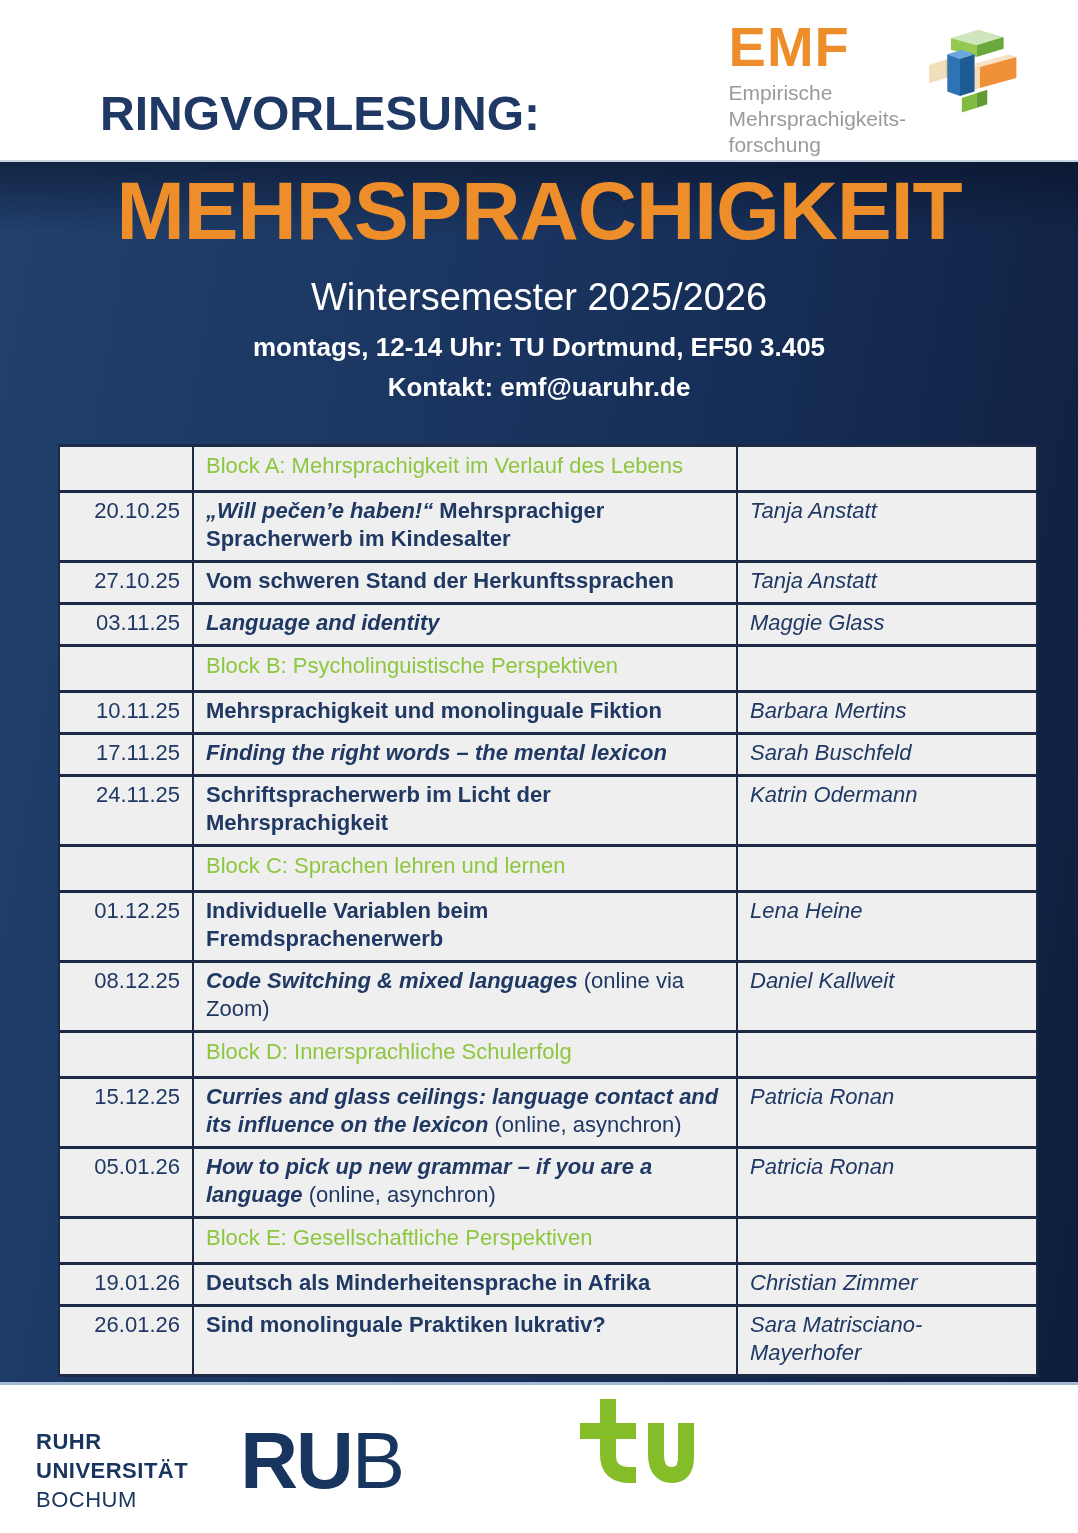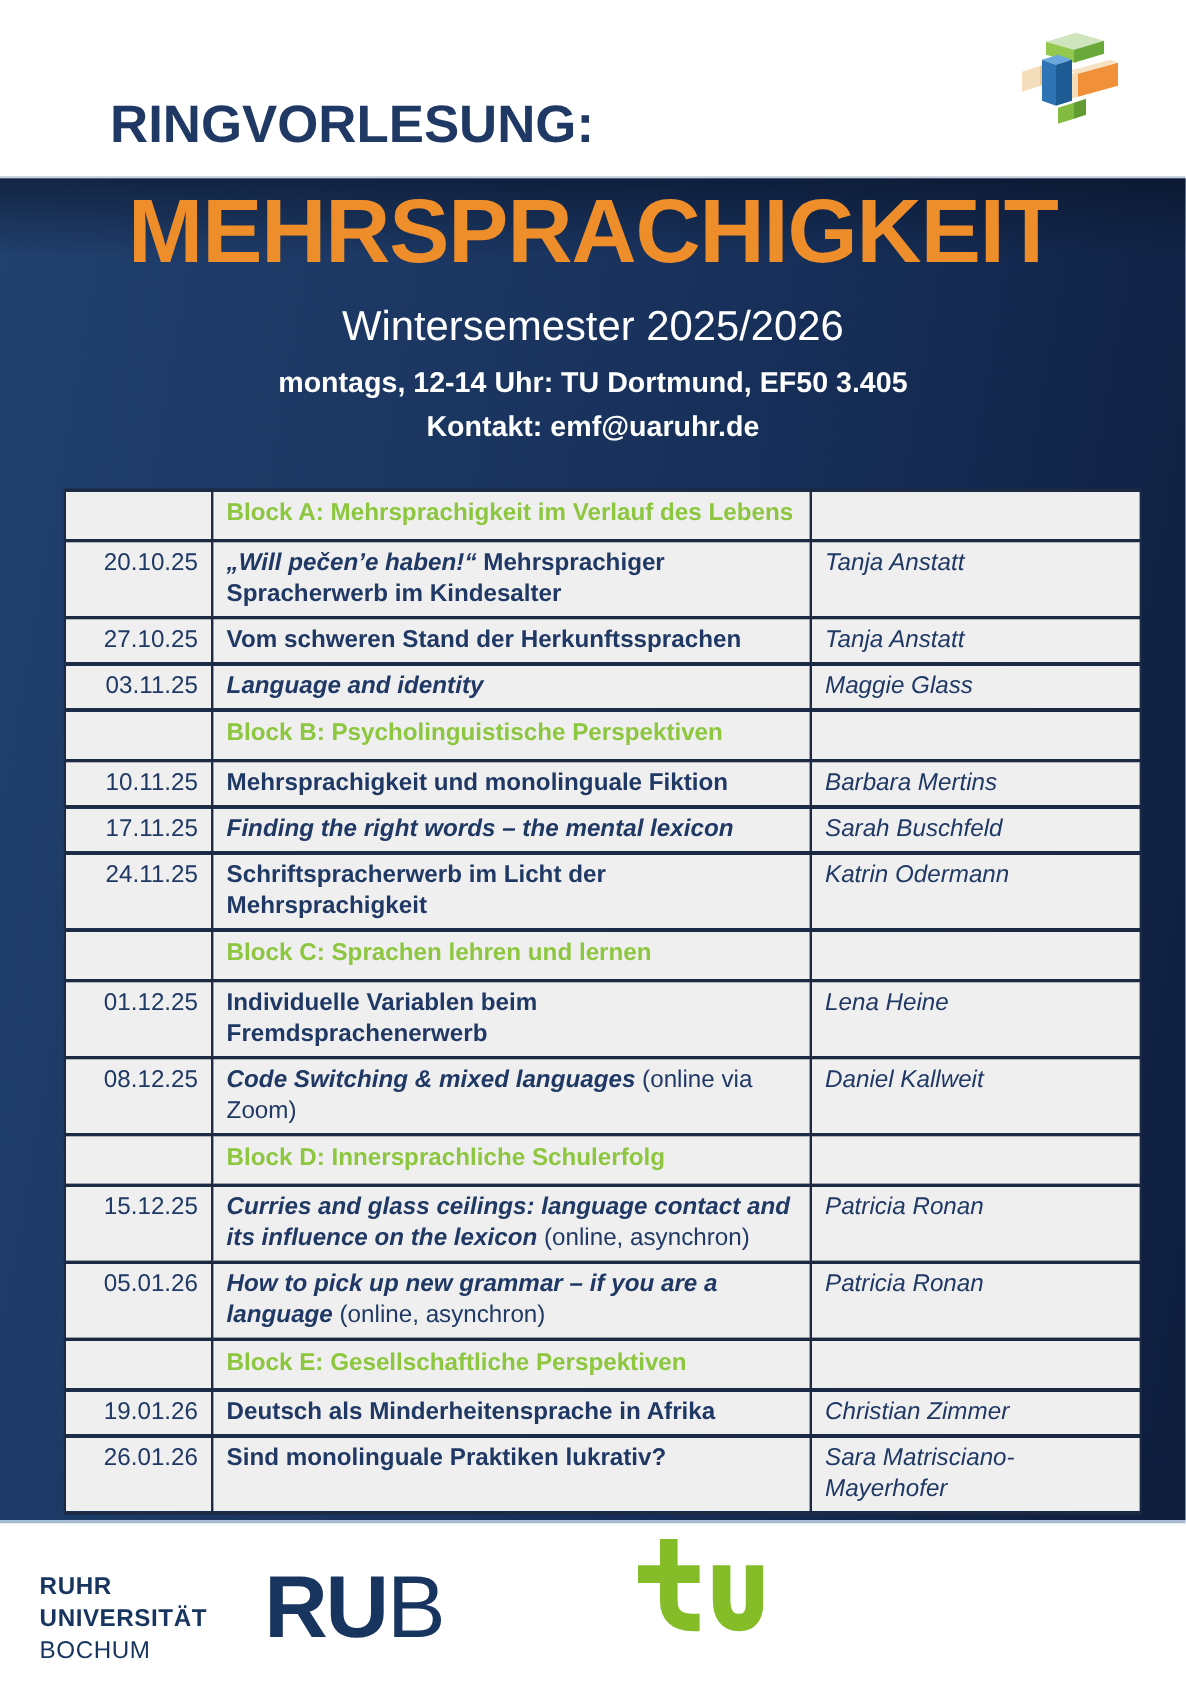--- a/index.html
+++ b/index.html
@@ -71,21 +71,21 @@
     background:var(--cell-bg);
     border:2px solid var(--border-navy);
     border-top-width:3px;border-bottom-width:3px;
     vertical-align:top;
     padding:4px 12px 7px 12px;
     font-size:22px;line-height:28px;color:var(--navy);
     overflow:hidden;
   }
   td.c-date{text-align:right;padding-right:14px;font-weight:400;}
   td.c-speaker{font-style:italic;font-weight:400;}
-  .block-label{color:var(--green);font-weight:700;}
+  .block-label{color:var(--green);font-weight:400;}
   tr.block-header-row td{padding-top:5px;padding-bottom:10px;}
   .tp-bold{font-weight:700;}
   .tp-bold-italic{font-weight:700;font-style:italic;}
   .tp-regular{font-weight:400;}
   
   .footer{
     position:relative;height:145px;box-sizing:border-box;
     background:#ffffff;
   }
   .rub-logo{
@@ -116,20 +116,28 @@
 </style>
 </head>
 <body>
 
 <div class="page">
 
   <div class="top-header">
     <div class="kicker">RINGVORLESUNG:</div>
 
     <div class="emf-logo">
+      <div class="emf-textcol">
+        <div class="emf-acronym">EMF</div>
+        <div class="emf-subtitle">
+          <div>Empirische</div>
+          <div>Mehrsprachigkeits-</div>
+          <div>forschung</div>
+        </div>
+      </div>
       <svg class="emf-cube" viewBox="0 0 110 118" aria-hidden="true">
 
         <polygon points="10,46 28,40 28,60 10,66" fill="#F3DEBC"></polygon>
         <polygon points="28,40 37,37 37,57 28,60" fill="#E8C893"></polygon>
 
         <polygon points="58,45 98,34 106,37 66,48" fill="#F7E3C4"></polygon>
         <polygon points="66,48 106,37 106,60 66,71" fill="#F0913A"></polygon>
         <polygon points="52,50 66,46 66,71 52,75" fill="#F6DDB5"></polygon>
 
         <polygon points="34,16 64,7 92,15 62,24" fill="#CFE5BD"></polygon>

